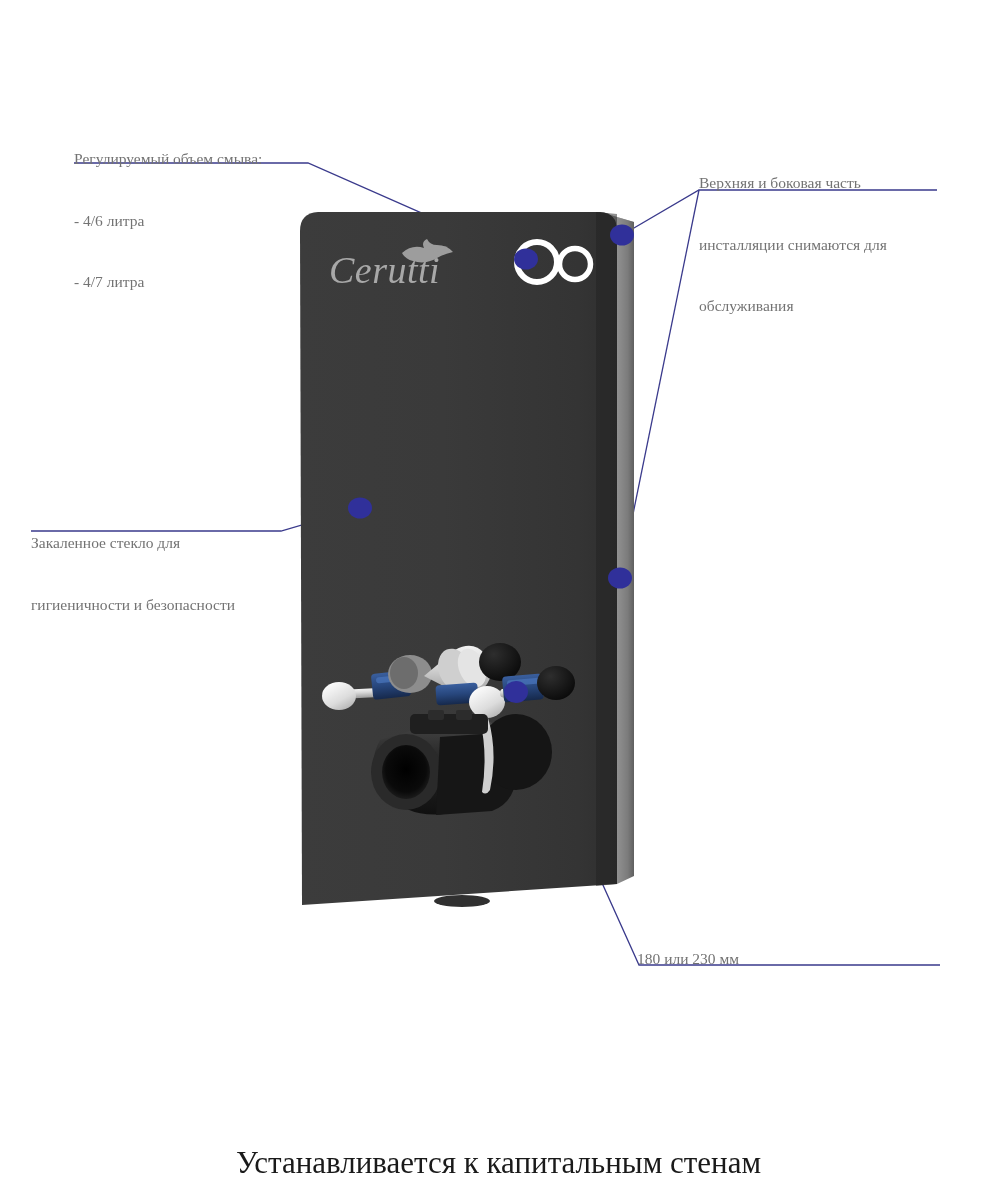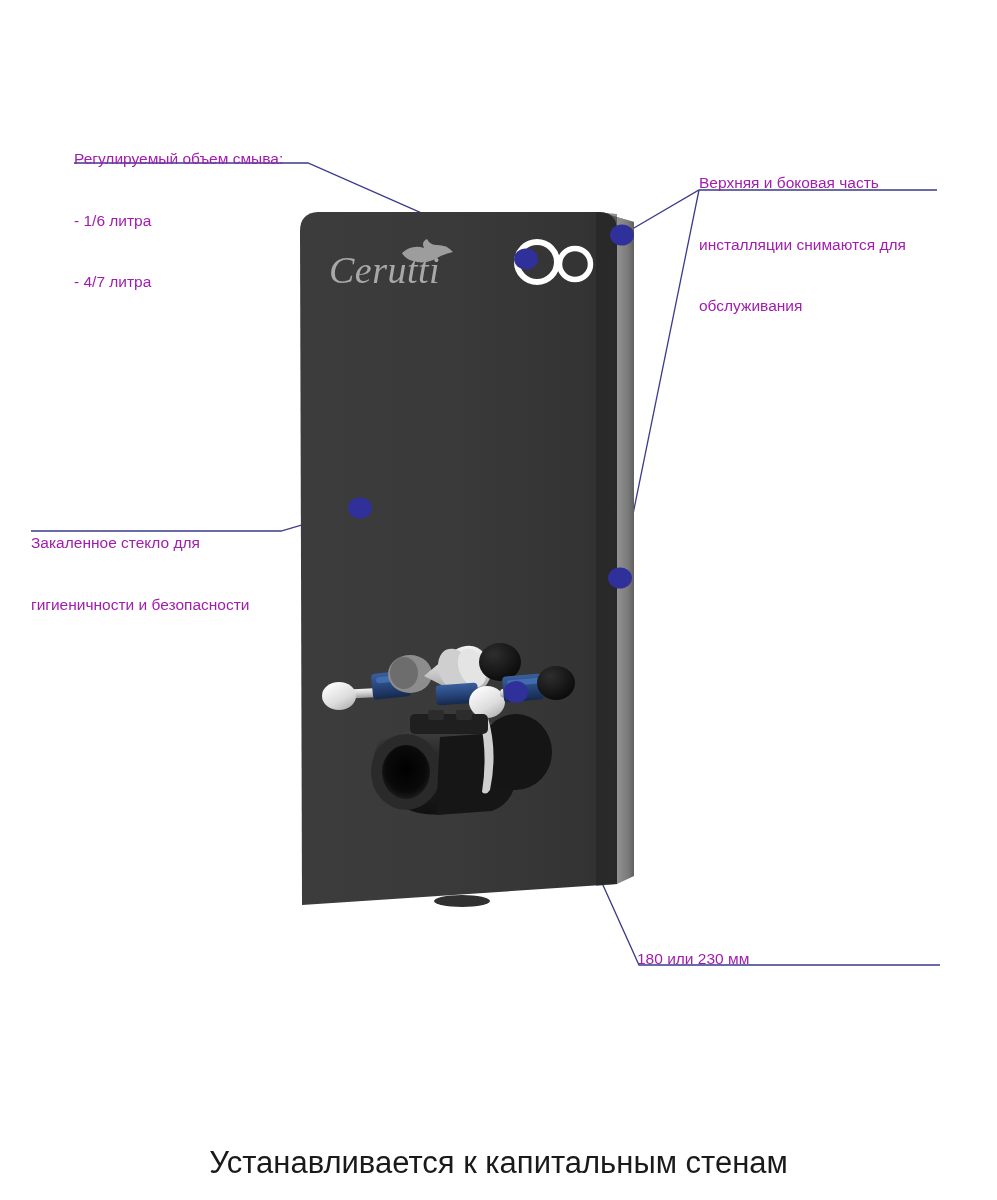--- a/index.html
+++ b/index.html
@@ -1,25 +1,25 @@
 <!DOCTYPE html>
 <html><head>
 <meta charset="utf-8">
 <style>
   html,body{margin:0;padding:0;background:#ffffff;}
   body{width:997px;height:1200px;font-family:"Liberation Sans",sans-serif;overflow:hidden;position:relative;}
   #stage{position:relative;width:997px;height:1200px;background:#fff;}
   svg#scene{position:absolute;left:0;top:0;width:997px;height:1200px;}
-  .anno{position:absolute;color:#a21caf;font-family:Liberation Sans, sans-serif;font-size:15.5px;line-height:20.5px;white-space:pre;}
+  .anno{position:absolute;color:#737373;font-family:Liberation Serif, serif;font-size:15.5px;line-height:20.5px;white-space:pre;}
   #anno-flush{left:74px;top:108px;}
   #anno-service{left:699px;top:132px;}
   #anno-glass{left:31px;top:492px;}
   #anno-fit{left:637px;top:908px;}
   #caption{position:absolute;left:0;top:1058px;width:997px;text-align:center;font-size:31px;line-height:42px;color:#1a1a1a;font-family:"Liberation Sans",sans-serif;white-space:pre;}
-  .cap-line{display:block;}
+  .cap-line{display:block;font-family:Liberation Serif, serif;}
 </style>
 </head>
 <body>
 
 <div id="stage">
 
   <svg id="scene" viewBox="0 0 997 1200">
     <defs>
       <linearGradient id="gFace" x1="0" y1="0" x2="1" y2="0">
         <stop offset="0" stop-color="#3c3c3c"></stop>
@@ -162,21 +162,21 @@
       <ellipse cx="526" cy="259" rx="12" ry="10.5" fill="#30309a"></ellipse>
       <ellipse cx="622" cy="235" rx="12" ry="10.5" fill="#30309a"></ellipse>
       <ellipse cx="620" cy="578" rx="12" ry="10.5" fill="#30309a"></ellipse>
       <ellipse cx="360" cy="508" rx="12" ry="10.5" fill="#30309a"></ellipse>
       <ellipse cx="516" cy="692" rx="12" ry="11" fill="#30309a"></ellipse>
     </g>
   </svg>
 
   <div class="anno" id="anno-flush">
     <div>Регулируемый объем смыва:</div>
-    <div>- 1/6 литра</div>
+    <div>- 4/6 литра</div>
     <div>- 4/7 литра</div>
   </div>
 
   <div class="anno" id="anno-glass">
     <div>Закаленное стекло для</div>
     <div>гигиеничности и безопасности</div>
   </div>
 
   <div class="anno" id="anno-service">
     <div>Верхняя и боковая часть</div>

